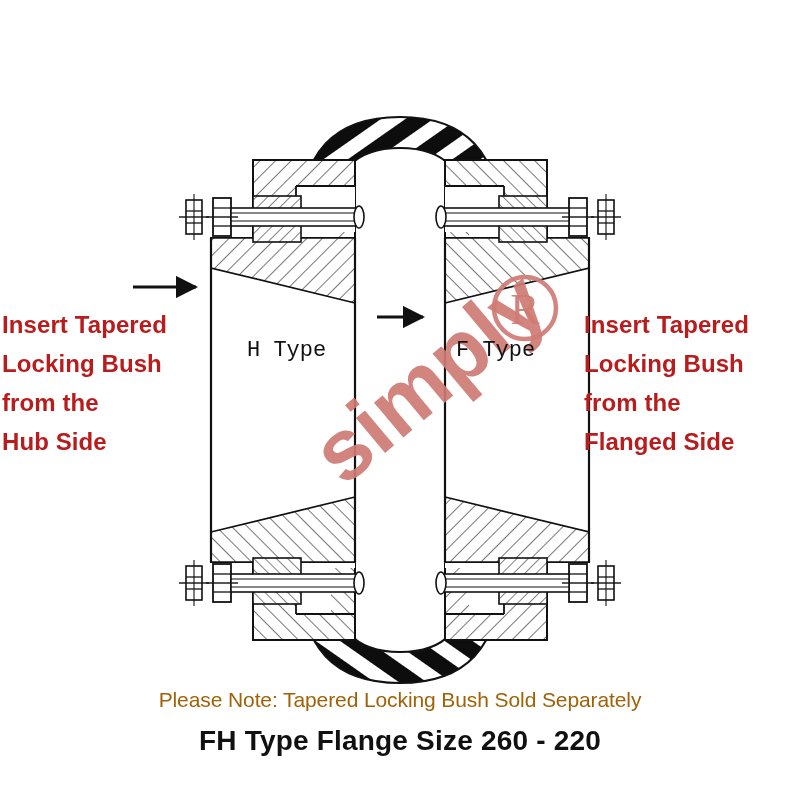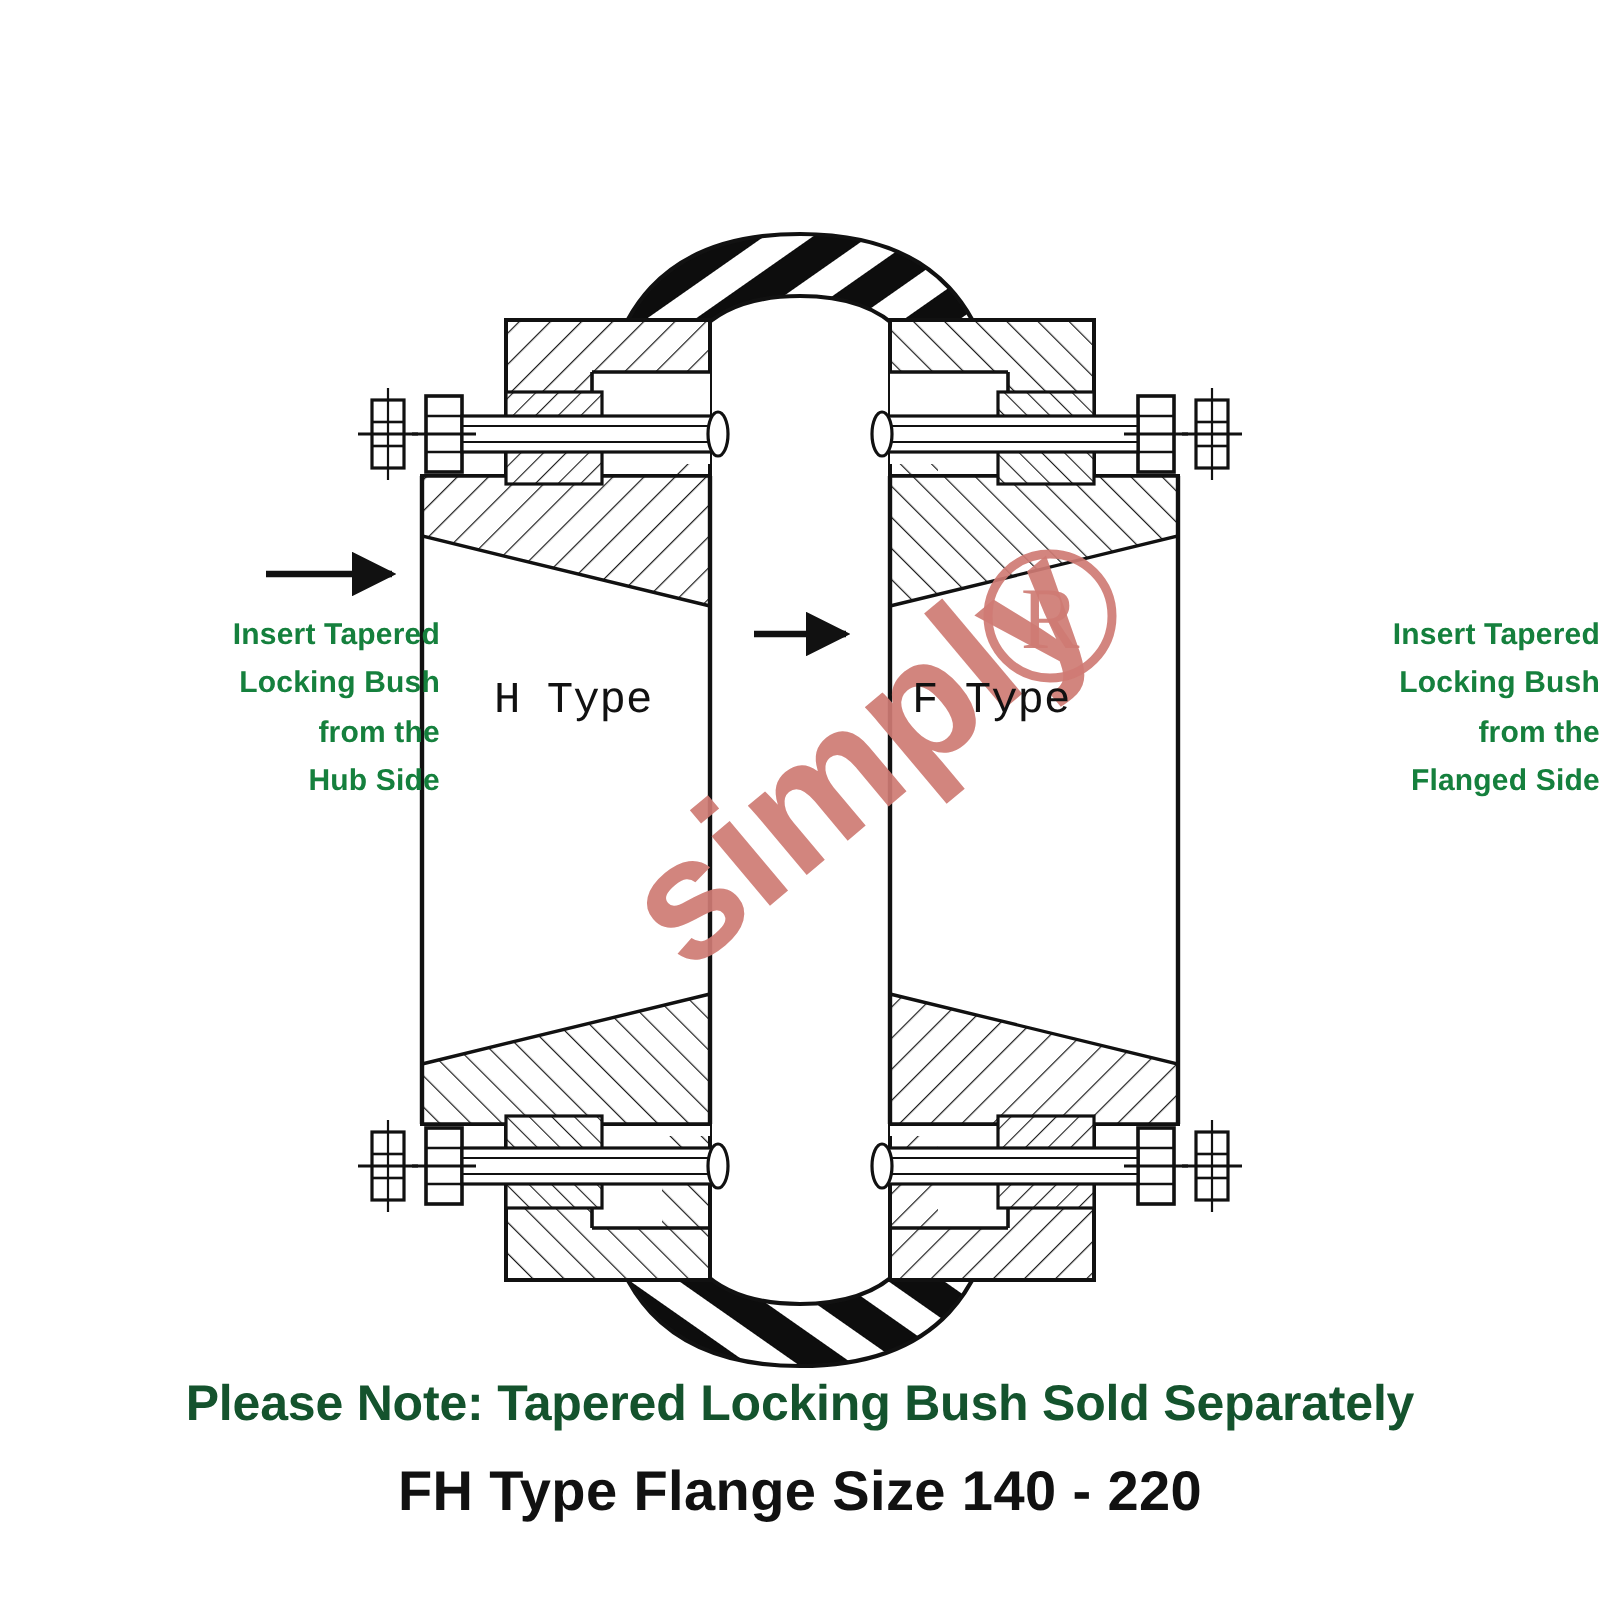--- a/index.html
+++ b/index.html
@@ -22,25 +22,25 @@
   }
   svg.diagram {
     position: absolute;
     left: 0; top: 0;
     width: 800px;
     height: 800px;
     display: block;
   }
   .side-note {
     position: absolute;
-    text-align: right;
-    font-family: "Liberation Sans", sans-serif;
-    font-size: 15px;
+    text-align: left;
+    font-family: "Liberation Sans", sans-serif;
+    font-size: 24px;
     font-weight: bold;
-    color: #15803d;
+    color: #b91c1c;
     line-height: 1.62;
     letter-spacing: 0.1px;
   }
   .side-note .ln { display: block; white-space: nowrap; }
   #note-left  { left: 2px;  top: 306px; width: 218px; }
   #note-right { left: 584px; top: 306px; width: 216px; }
 
   .hub-label {
     position: absolute;
     font-family: Liberation Mono, monospace;
@@ -54,23 +54,23 @@
 
   #caption-block {
     position: absolute;
     left: 0;
     top: 688px;
     width: 800px;
     text-align: center;
   }
   #caption-note {
     font-family: "Liberation Sans", sans-serif;
-    font-size: 25px;
-    font-weight: bold;
-    color: #14532d;
+    font-size: 21px;
+    font-weight: normal;
+    color: #a16207;
     letter-spacing: -0.1px;
     white-space: nowrap;
   }
   #caption-title {
     font-family: "Liberation Sans", sans-serif;
     font-size: 28px;
     font-weight: bold;
     color: #111111;
     margin-top: 13px;
     letter-spacing: 0.2px;
@@ -309,16 +309,16 @@
     <span class="ln">Locking Bush</span>
     <span class="ln">from the</span>
     <span class="ln">Flanged Side</span>
   </div>
 
   <div class="hub-label" id="label-h">H Type</div>
   <div class="hub-label" id="label-f">F Type</div>
 
   <div id="caption-block">
     <div id="caption-note">Please Note: Tapered Locking Bush Sold Separately</div>
-    <div id="caption-title">FH Type Flange Size 140 - 220</div>
+    <div id="caption-title">FH Type Flange Size 260 - 220</div>
   </div>
 
 </div>
 
 </body></html>

